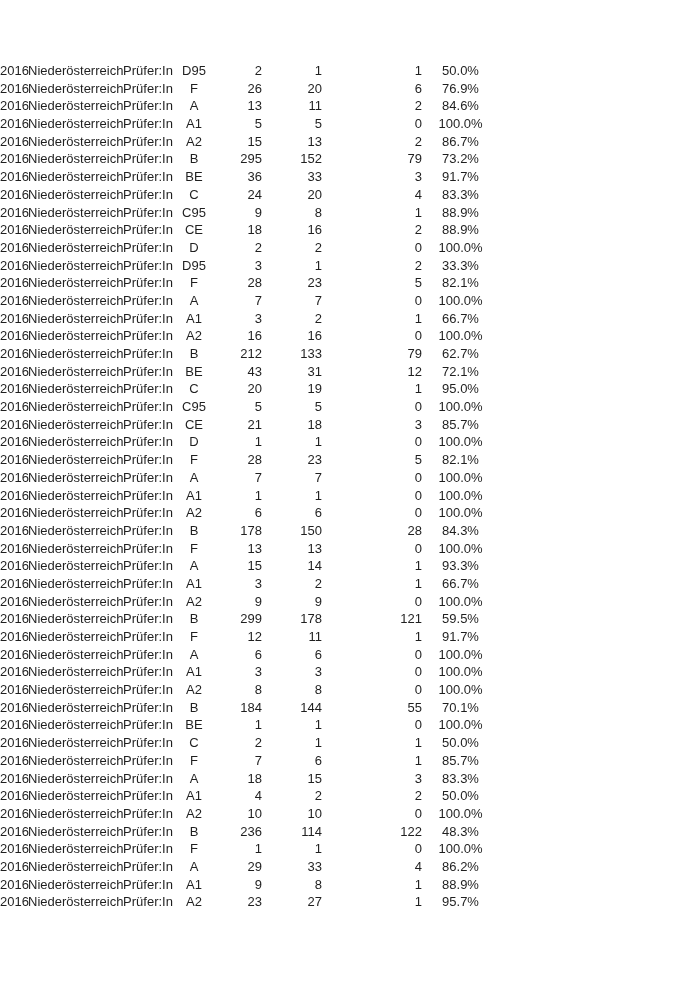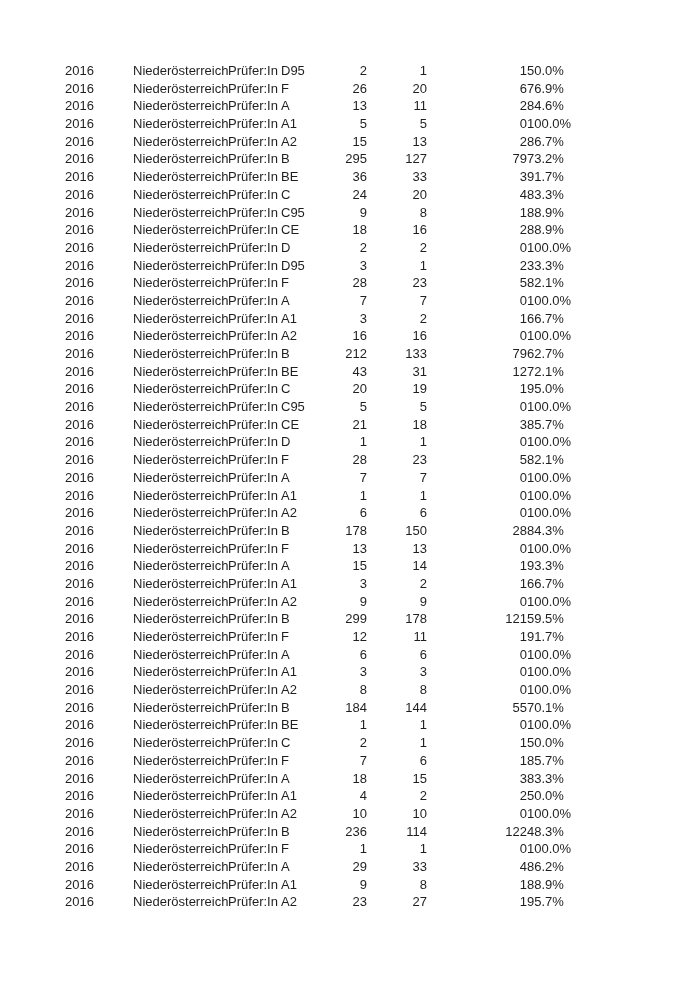--- a/index.html
+++ b/index.html
@@ -18,28 +18,28 @@
   }
   .trow {
     display: flex;
     height: 17.7px;
     line-height: 17.7px;
     font-size: 13px;
     color: #1f1f1f;
     white-space: nowrap;
   }
   .cell { display: block; overflow: visible; }
-  .c-year     { margin-left: 65px; width: 28px; text-align: center; }
-  .c-region   { width: 92px;  text-align: left; padding-left: 40px; }
+  .c-year     { width: 28px; text-align: center; }
+  .c-region   { width: 92px;  text-align: left; }
   .c-role     { width: 56px;  text-align: center; }
-  .c-category { width: 36px;  text-align: left; }
+  .c-category { width: 36px;  text-align: center; }
   .c-total    { width: 50px;  text-align: right; }
   .c-passed   { width: 60px;  text-align: right; }
   .c-failed   { width: 100px; text-align: right; }
-  .c-rate     { width: 77px;  text-align: left; }
+  .c-rate     { width: 77px;  text-align: center; }
 </style>
 </head>
 <body>
 
 <div class="page">
   <div class="data-table">
       <div class="trow">
     <span class="cell c-year">2016</span>
     <span class="cell c-region">Niederösterreich</span>
     <span class="cell c-role">Prüfer:In</span>
@@ -88,21 +88,21 @@
     <span class="cell c-passed">13</span>
     <span class="cell c-failed">2</span>
     <span class="cell c-rate">86.7%</span>
   </div>
       <div class="trow">
     <span class="cell c-year">2016</span>
     <span class="cell c-region">Niederösterreich</span>
     <span class="cell c-role">Prüfer:In</span>
     <span class="cell c-category">B</span>
     <span class="cell c-total">295</span>
-    <span class="cell c-passed">127</span>
+    <span class="cell c-passed">152</span>
     <span class="cell c-failed">79</span>
     <span class="cell c-rate">73.2%</span>
   </div>
       <div class="trow">
     <span class="cell c-year">2016</span>
     <span class="cell c-region">Niederösterreich</span>
     <span class="cell c-role">Prüfer:In</span>
     <span class="cell c-category">BE</span>
     <span class="cell c-total">36</span>
     <span class="cell c-passed">33</span>

